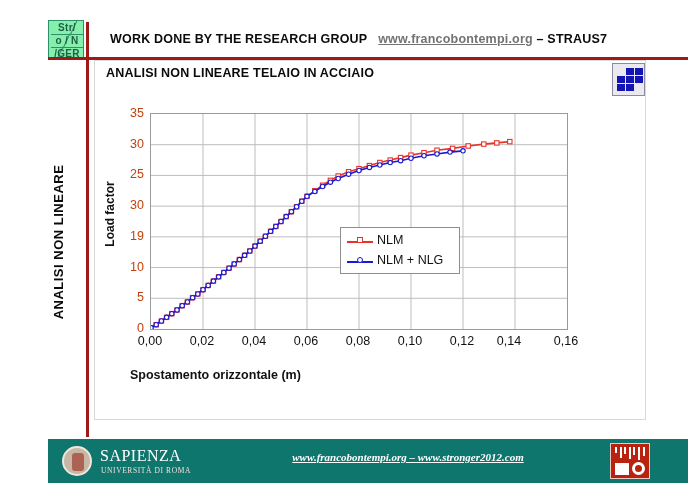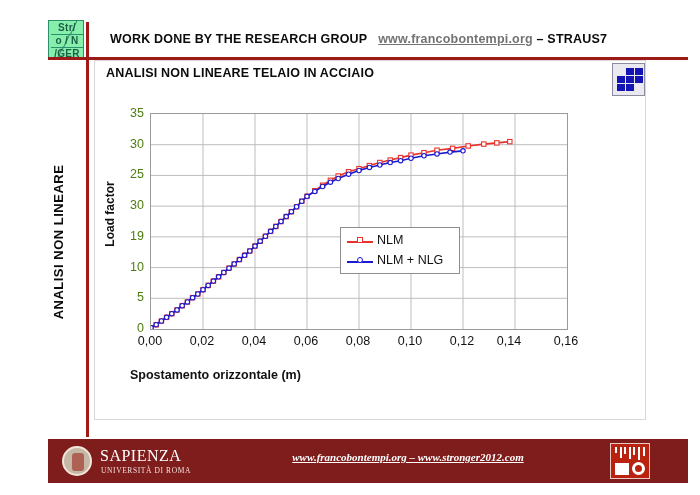--- a/index.html
+++ b/index.html
@@ -74,21 +74,21 @@
   .grid-icon i{position:absolute;display:block;background:#1414b4;}
 
   
   .chart{position:absolute;left:94px;top:96px;width:500px;height:300px;}
   .plot{
     position:absolute;left:56px;top:17px;width:418px;height:217px;
     border:1px solid #9a9a9a;box-sizing:border-box;background:#fff;
   }
   .ytick{
     position:absolute;right:480px;width:40px;height:14px;
-    font-size:12.5px;color:#4d7c0f;text-align:right;line-height:14px;
+    font-size:12.5px;color:#c2410c;text-align:right;line-height:14px;
   }
   .xtick{
     position:absolute;width:50px;height:16px;
     font-size:12.5px;color:#111;text-align:center;line-height:16px;
   }
   .ytitle{
     position:absolute;left:-48px;top:110px;width:130px;height:16px;
     transform:rotate(-90deg);
     font-size:12px;font-weight:bold;color:#111;text-align:center;white-space:nowrap;
   }
@@ -105,21 +105,21 @@
   .legend-row .lm{
     position:absolute;left:10px;top:5px;width:6px;height:6px;
     background:#fff;box-sizing:border-box;border:1.3px solid;border-radius:50%;
   }
   .legend-row .lt{
     position:absolute;left:30px;top:1px;font-size:12.5px;color:#111;white-space:nowrap;
   }
 
   
   .footer{
-    position:absolute;left:48px;top:439px;width:640px;height:44px;background:#7f1d1d;
+    position:absolute;left:48px;top:439px;width:640px;height:44px;background:#0f766e;
   }
   .sap-seal{
     position:absolute;left:14px;top:7px;width:30px;height:30px;border-radius:50%;
     background:#c6b7a6;border:2px solid #f0e6da;box-sizing:border-box;
   }
   .sap-seal::after{
     content:"";position:absolute;left:8px;top:5px;width:12px;height:18px;
     background:#9b1d10;border-radius:3px;opacity:.55;
   }
   .sap-name{

